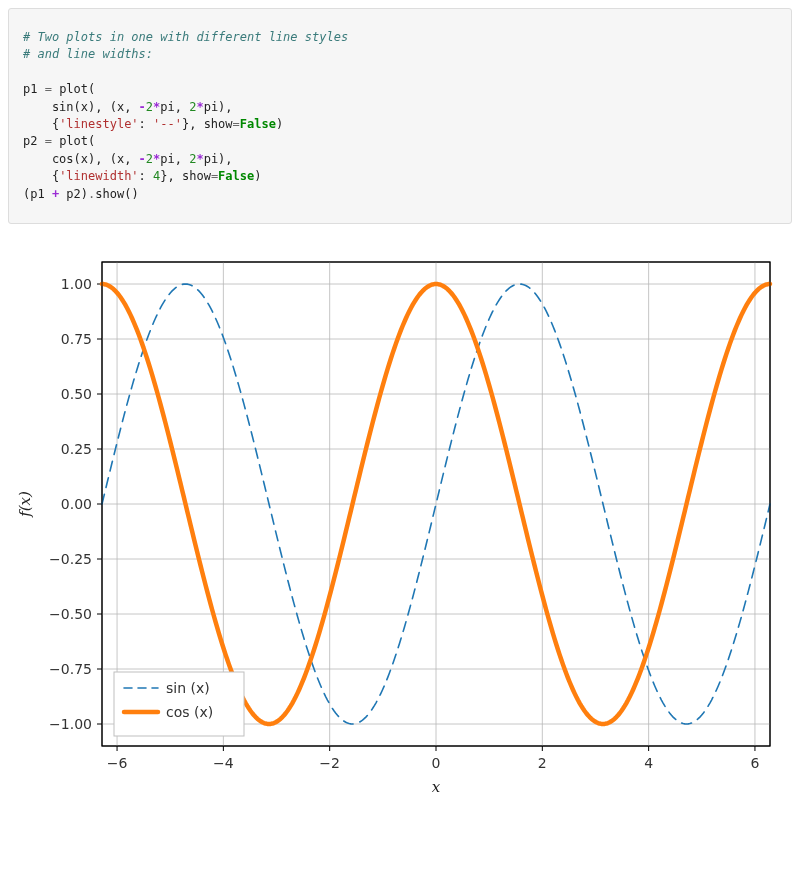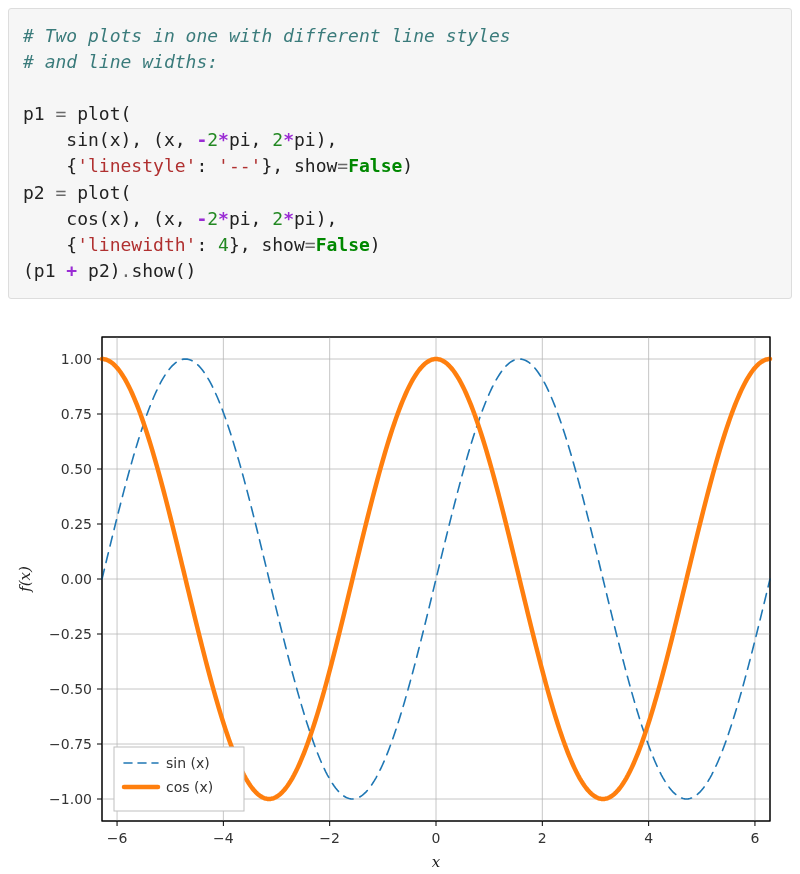--- a/index.html
+++ b/index.html
@@ -1,22 +1,22 @@
 <!DOCTYPE html>
 <html><head>
 <meta charset="utf-8">
 <style>
   html,body{margin:0;padding:0;background:#fff;font-family:"DejaVu Sans Mono","Menlo","Consolas",monospace;}
   .page{width:800px;margin:0 auto;padding:8px;box-sizing:border-box;}
   .code-block{
     background:#f6f6f6;
     border:1px solid #ddd;
     border-radius:3px;
-    padding:14px 14px;
-    font-size:18px;
+    padding:20px 14px;
+    font-size:12px;
     line-height:1.45;
     white-space:pre;
     color:#222;
     overflow:auto;
   }
   .tok-comment{font-style:italic;color:#3a7b7b;}
   .tok-op{color:#6a6a6a;}
   .tok-str{color:#b03030;}
   .tok-num{color:#228822;}
   .tok-kw{color:#008800;font-weight:bold;}

